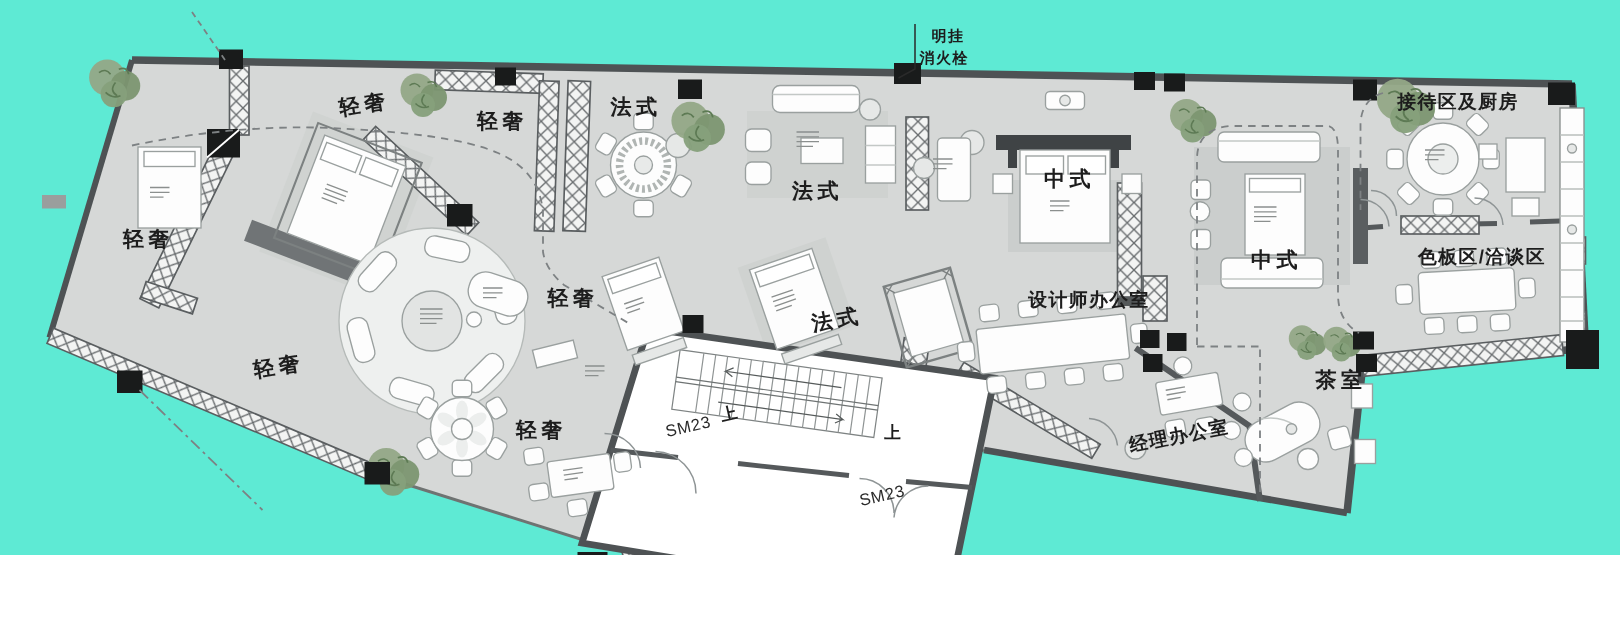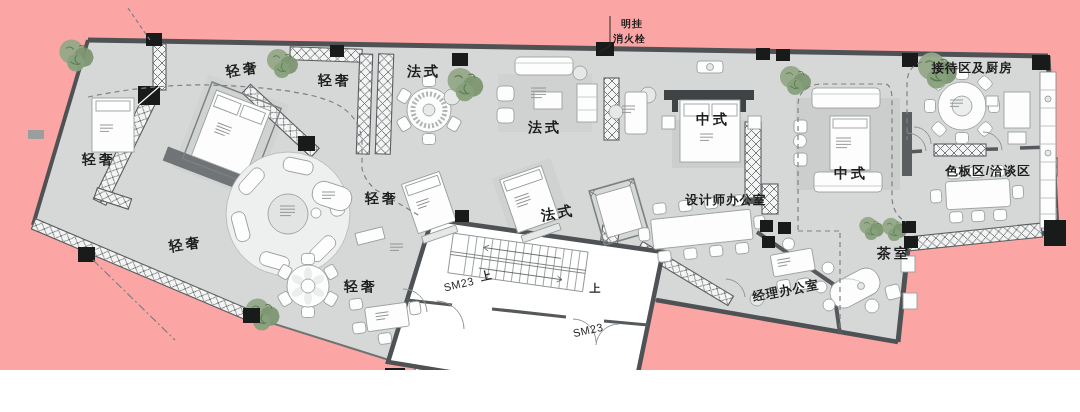--- a/index.html
+++ b/index.html
@@ -1,16 +1,16 @@
 <!DOCTYPE html>
 <html><head>
 <meta charset="utf-8">
 <style>
   html,body{margin:0;padding:0;background:#fff;}
-  .canvas{position:relative;width:1080px;height:370px;background:#fca5a5;overflow:hidden;
+  .canvas{position:relative;width:1080px;height:370px;background:#5eead4;overflow:hidden;
           font-family:"Liberation Sans", sans-serif;}
   svg{display:block}
   text{fill:#1d1d1d;font-family:"Liberation Sans","DejaVu Sans",sans-serif;}
   .zone2{font-size:14px;font-weight:600;letter-spacing:3px;}
   .zoneL{font-size:12.5px;font-weight:600;letter-spacing:1px;}
   .code{font-size:11px;font-weight:500;fill:#2a2a2a;letter-spacing:.5px;}
   .up{font-size:11px;font-weight:600;}
   .callout{font-size:10px;font-weight:600;letter-spacing:1px;}
 </style>
 </head>

